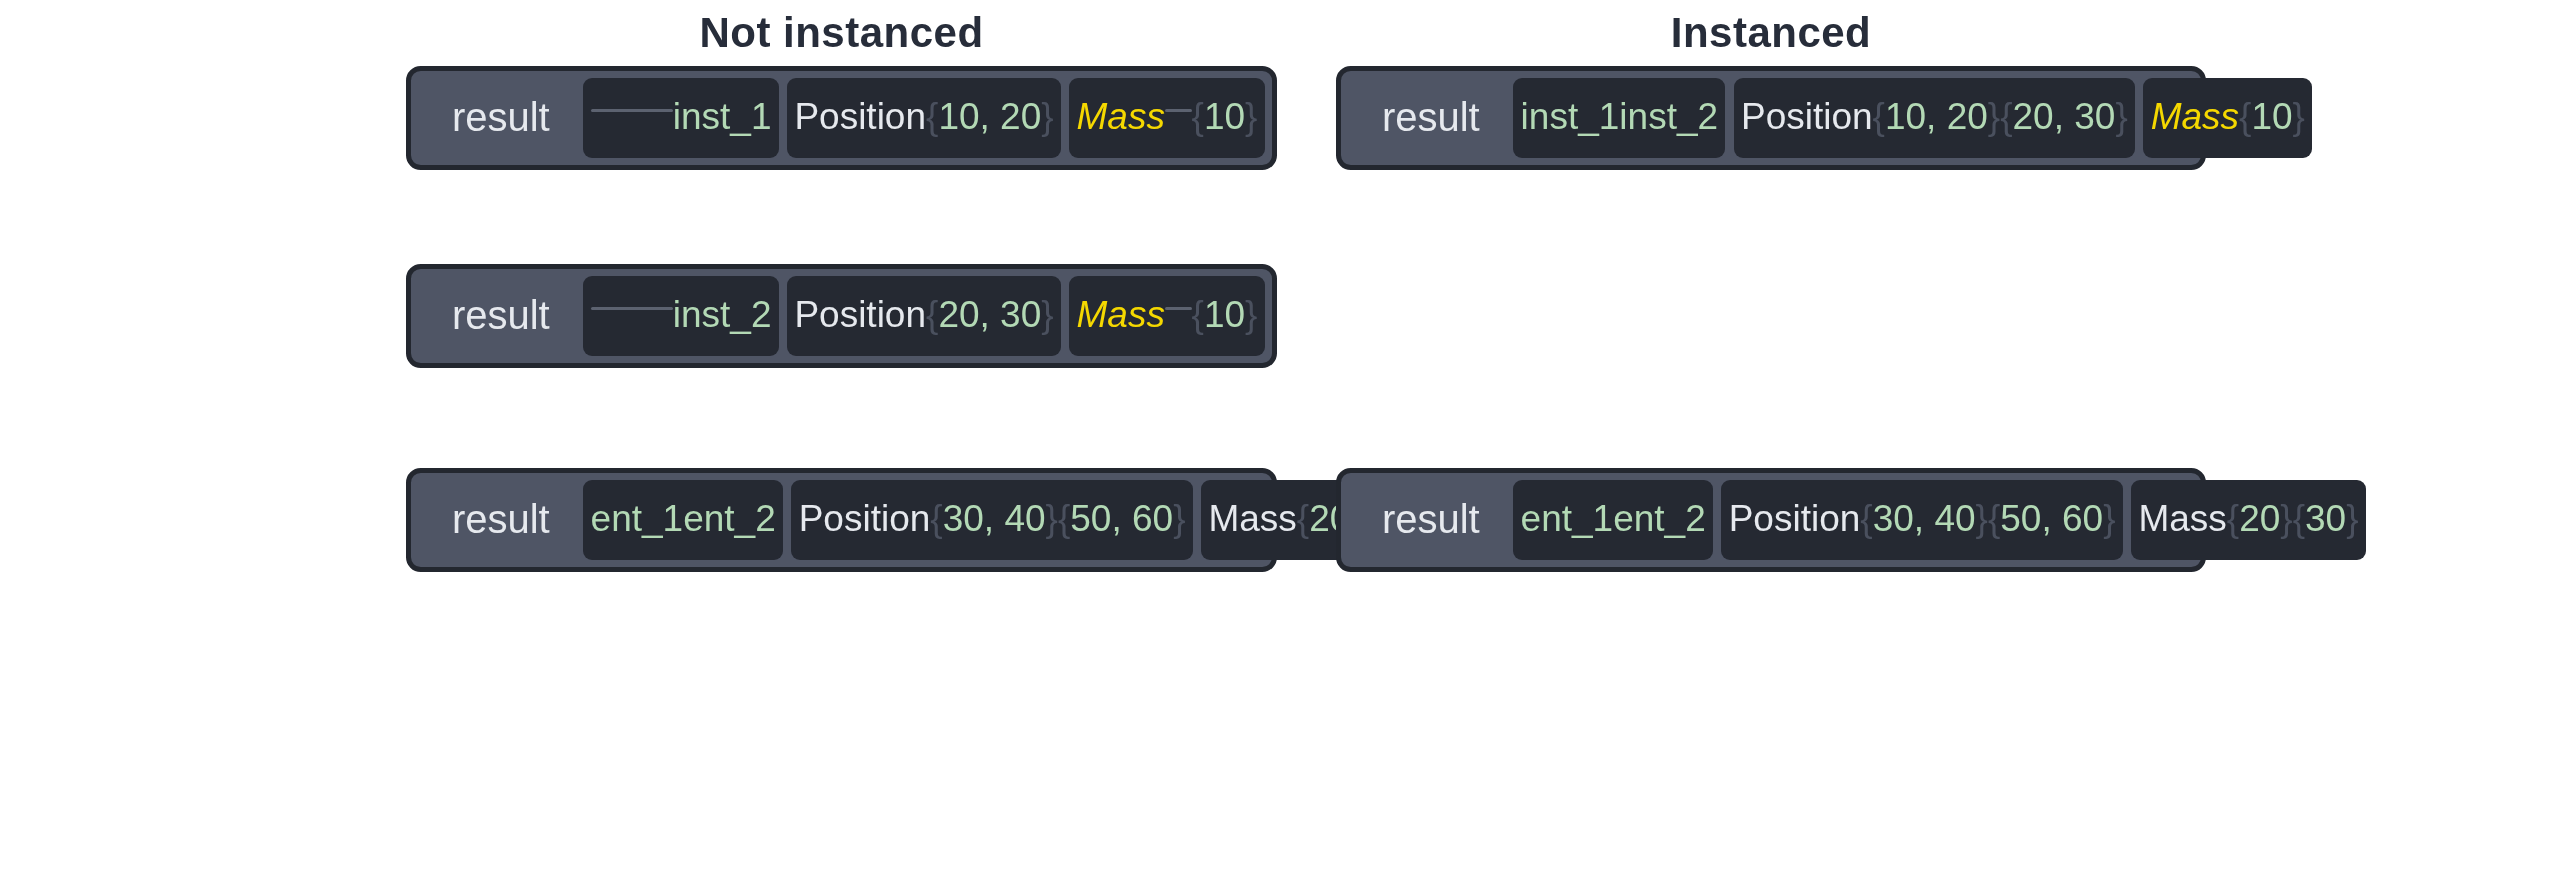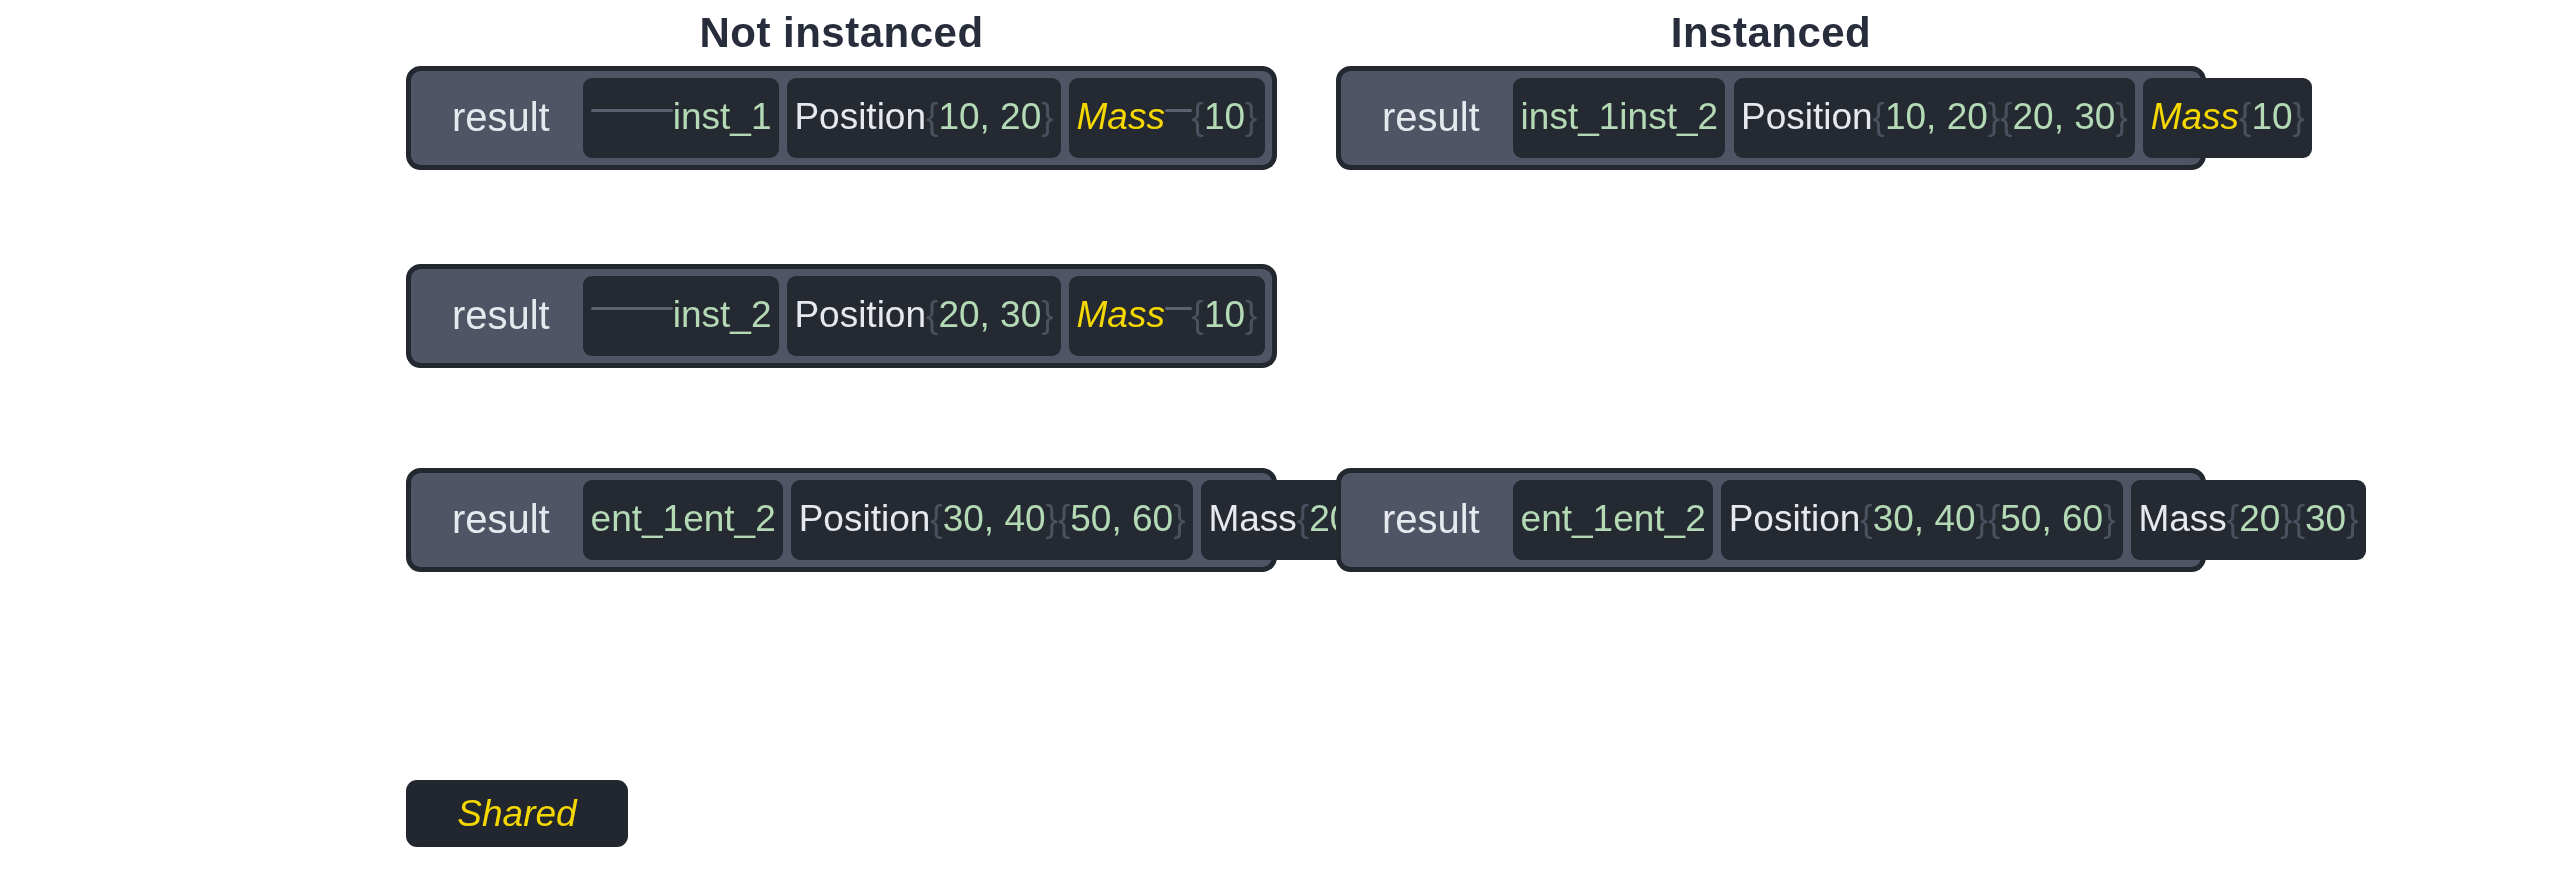--- a/index.html
+++ b/index.html
@@ -142,23 +142,20 @@
         <div class="col">
           <div class="col-header">Mass</div>
           <div class="divider"></div>
           <div class="value"><span class="brace">{</span><span>20</span><span class="brace">}</span></div>
           <div class="divider"></div>
           <div class="value"><span class="brace">{</span><span>30</span><span class="brace">}</span></div>
         </div>
       </div>
     </div>
   <div class="legend">
-    <div class="legend-box shared">
-      <span>Shared</span>
-    </div>
   </div>
 </div>
 
 <div class="panel right">
   <div class="panel-title">Instanced</div>
   <div class="arch pos-a">
       <div class="result-label">result</div>
       <div class="cols">
         <div class="col">
           <div class="col-header"></div>

